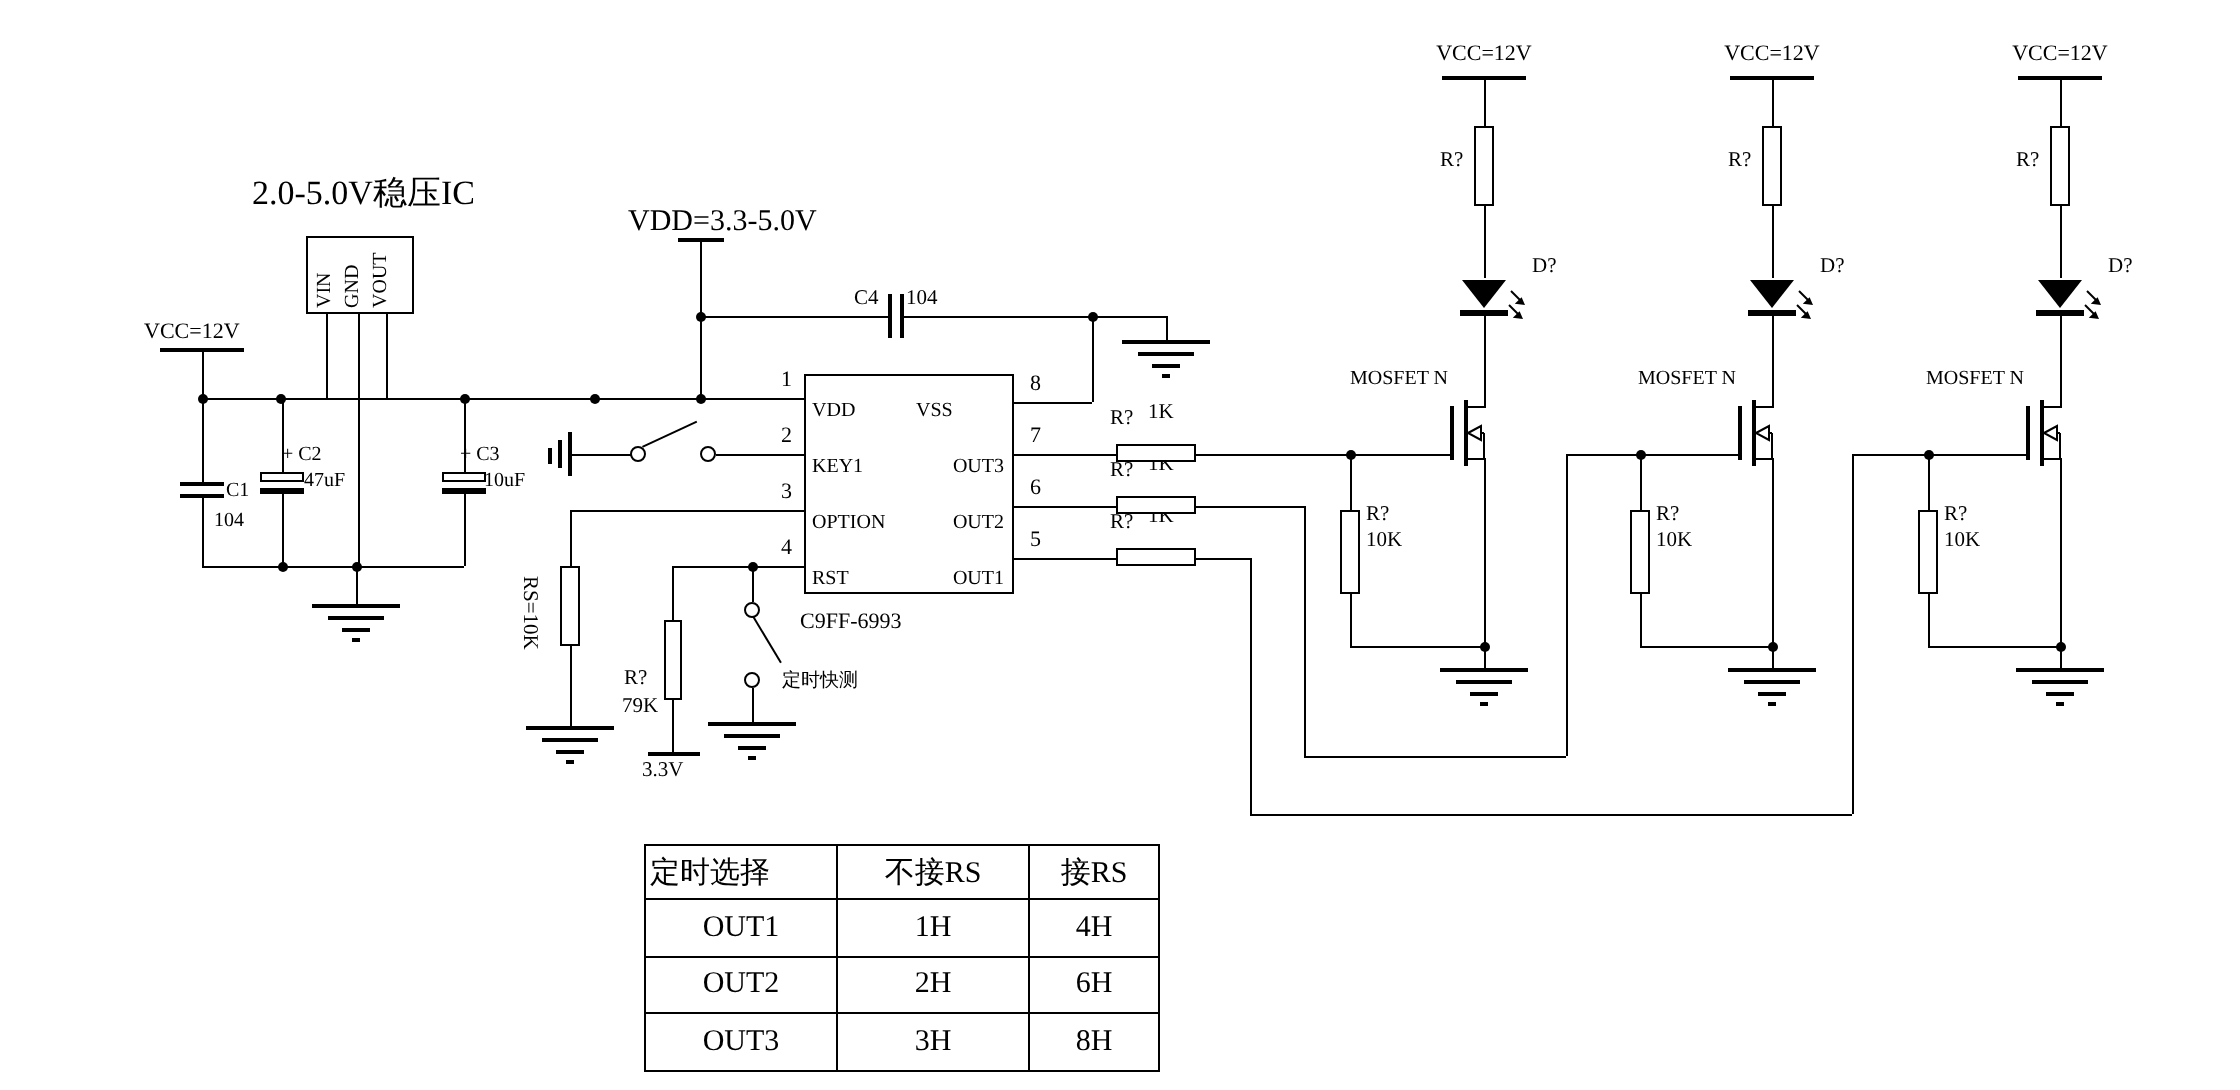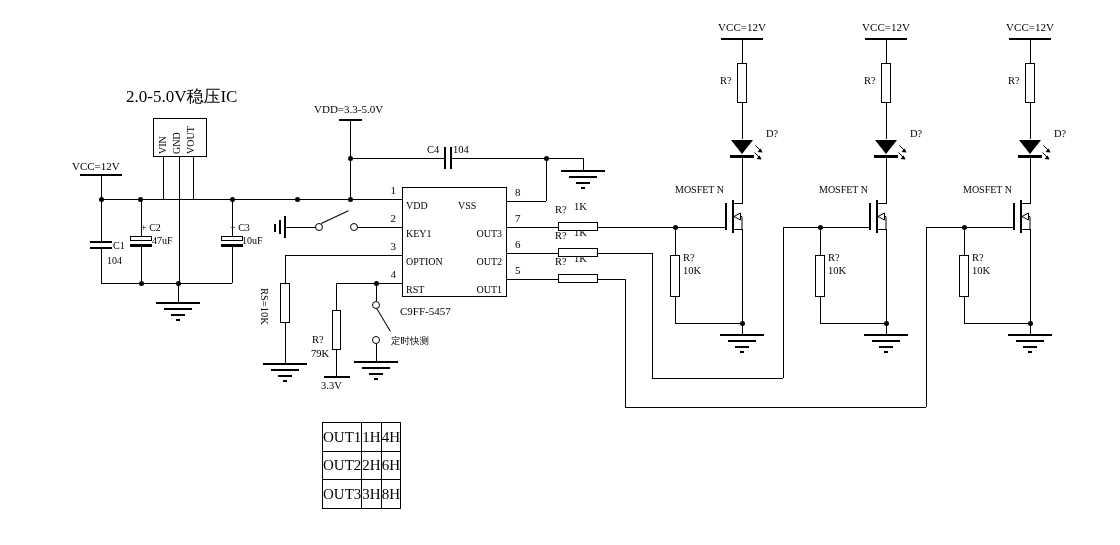--- a/index.html
+++ b/index.html
@@ -17,42 +17,42 @@
   table.tt{position:absolute;left:322px;top:422px;border-collapse:collapse;table-layout:fixed;}
   table.tt td{border:1.6px solid #000;font-size:15px;text-align:center;padding:0;overflow:hidden;}
 </style>
 </head>
 <body>
 
 <div id="canvas">
 
   <span class="lbl" style="left:126px;top:88px;font-size:17px;">2.0-5.0V稳压IC</span>
   <span class="lbl" style="left:72px;top:161px;font-size:11px;">VCC=12V</span>
-  <span class="lbl" style="left:314px;top:104px;font-size:11px;">VDD=3.3-5.0V</span>
+  <span class="lbl" style="left:314px;top:104px;font-size:15px;">VDD=3.3-5.0V</span>
   <span class="lbl" style="left:321px;top:380px;font-size:10.5px;">3.3V</span>
 
   <div class="rect" style="left:153px;top:118px;width:54px;height:39px;"></div>
   <span class="lbl vup" style="left:158px;top:154px;font-size:10px;">VIN</span>
   <span class="lbl vup" style="left:172px;top:154px;font-size:10px;">GND</span>
   <span class="lbl vup" style="left:186px;top:154px;font-size:10px;">VOUT</span>
 
   <span class="lbl" style="left:113px;top:241px;font-size:10px;">C1</span>
   <span class="lbl" style="left:107px;top:256px;font-size:10px;">104</span>
   <span class="lbl" style="left:141px;top:223px;font-size:10px;">+ C2</span>
   <span class="lbl" style="left:152px;top:236px;font-size:10px;">47uF</span>
   <span class="lbl" style="left:230px;top:223px;font-size:10px;">+ C3</span>
   <span class="lbl" style="left:242px;top:236px;font-size:10px;">10uF</span>
   <span class="lbl" style="left:427px;top:144px;font-size:10.5px;">C4</span>
   <span class="lbl" style="left:453px;top:144px;font-size:10.5px;">104</span>
 
   <div class="rect" style="left:130px;top:236px;width:22px;height:5px;"></div>
   <div class="rect" style="left:221px;top:236px;width:22px;height:5px;"></div>
 
   <div class="rect" style="left:402px;top:187px;width:105px;height:110px;"></div>
-  <span class="lbl" style="left:400px;top:306px;font-size:11px;">C9FF-5457</span>
+  <span class="lbl" style="left:400px;top:306px;font-size:11px;">C9FF-6993</span>
 
   <span class="lbl" style="left:378px;top:185px;width:18px;text-align:right;font-size:11px;">1</span>
   <span class="lbl" style="left:378px;top:213px;width:18px;text-align:right;font-size:11px;">2</span>
   <span class="lbl" style="left:378px;top:241px;width:18px;text-align:right;font-size:11px;">3</span>
   <span class="lbl" style="left:378px;top:269px;width:18px;text-align:right;font-size:11px;">4</span>
   <span class="lbl" style="left:406px;top:201px;font-size:10px;">VDD</span>
   <span class="lbl" style="left:406px;top:229px;font-size:10px;">KEY1</span>
   <span class="lbl" style="left:406px;top:257px;font-size:10px;">OPTION</span>
   <span class="lbl" style="left:406px;top:285px;font-size:10px;">RST</span>
 
@@ -156,20 +156,25 @@
     <line x1="9" y1="4" x2="9" y2="37" stroke="#000" stroke-width="2"></line>
     <line x1="9" y1="7.5" x2="18" y2="7.5" stroke="#000"></line>
     <line x1="9" y1="33.5" x2="18" y2="33.5" stroke="#000"></line>
     <line x1="10" y1="20.5" x2="18" y2="20.5" stroke="#000"></line>
     <line x1="18" y1="20.5" x2="18" y2="33.5" stroke="#000"></line>
     <polygon points="10,20.5 16.5,17 16.5,24" fill="#fff" stroke="#000"></polygon>
   </svg>
 
   <table class="tt">
     <tbody>
+        <tr style="height:27px;">
+      <td style="width:93px;text-align:left;padding-left:2px;">定时选择</td>
+      <td style="width:95px;">不接RS</td>
+      <td style="width:64px;">接RS</td>
+    </tr>
     <tr style="height:29px;">
       <td>OUT1</td>
       <td>1H</td>
       <td>4H</td>
     </tr>
     <tr style="height:28px;">
       <td>OUT2</td>
       <td>2H</td>
       <td>6H</td>
     </tr>

